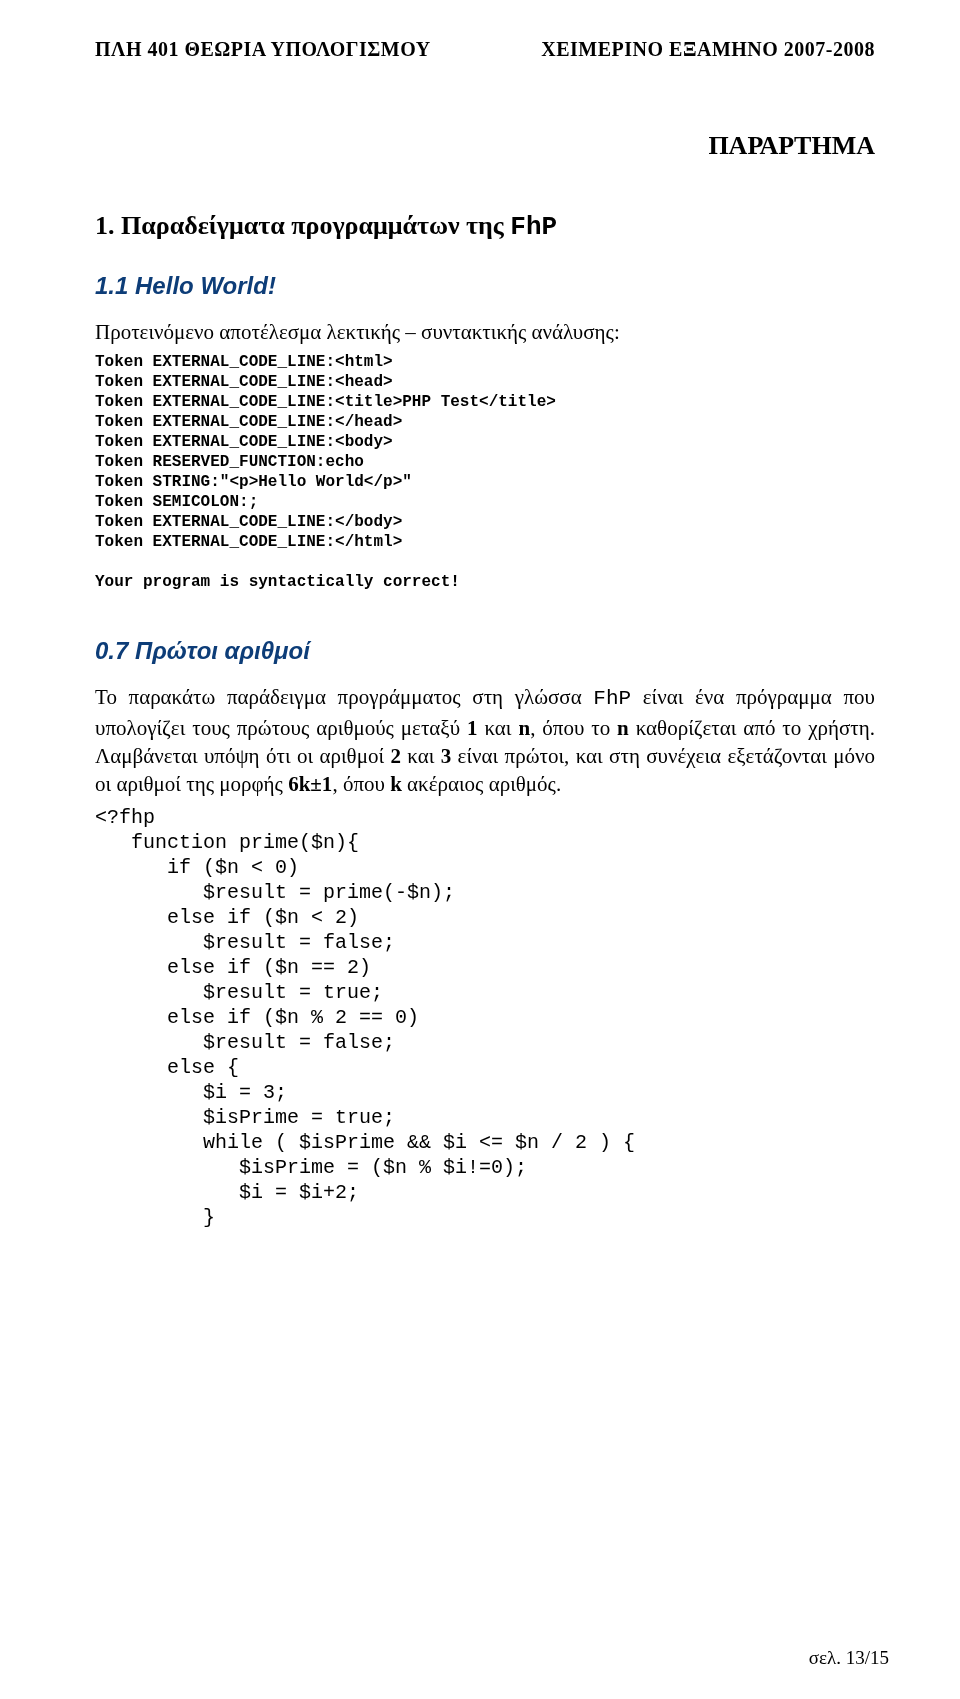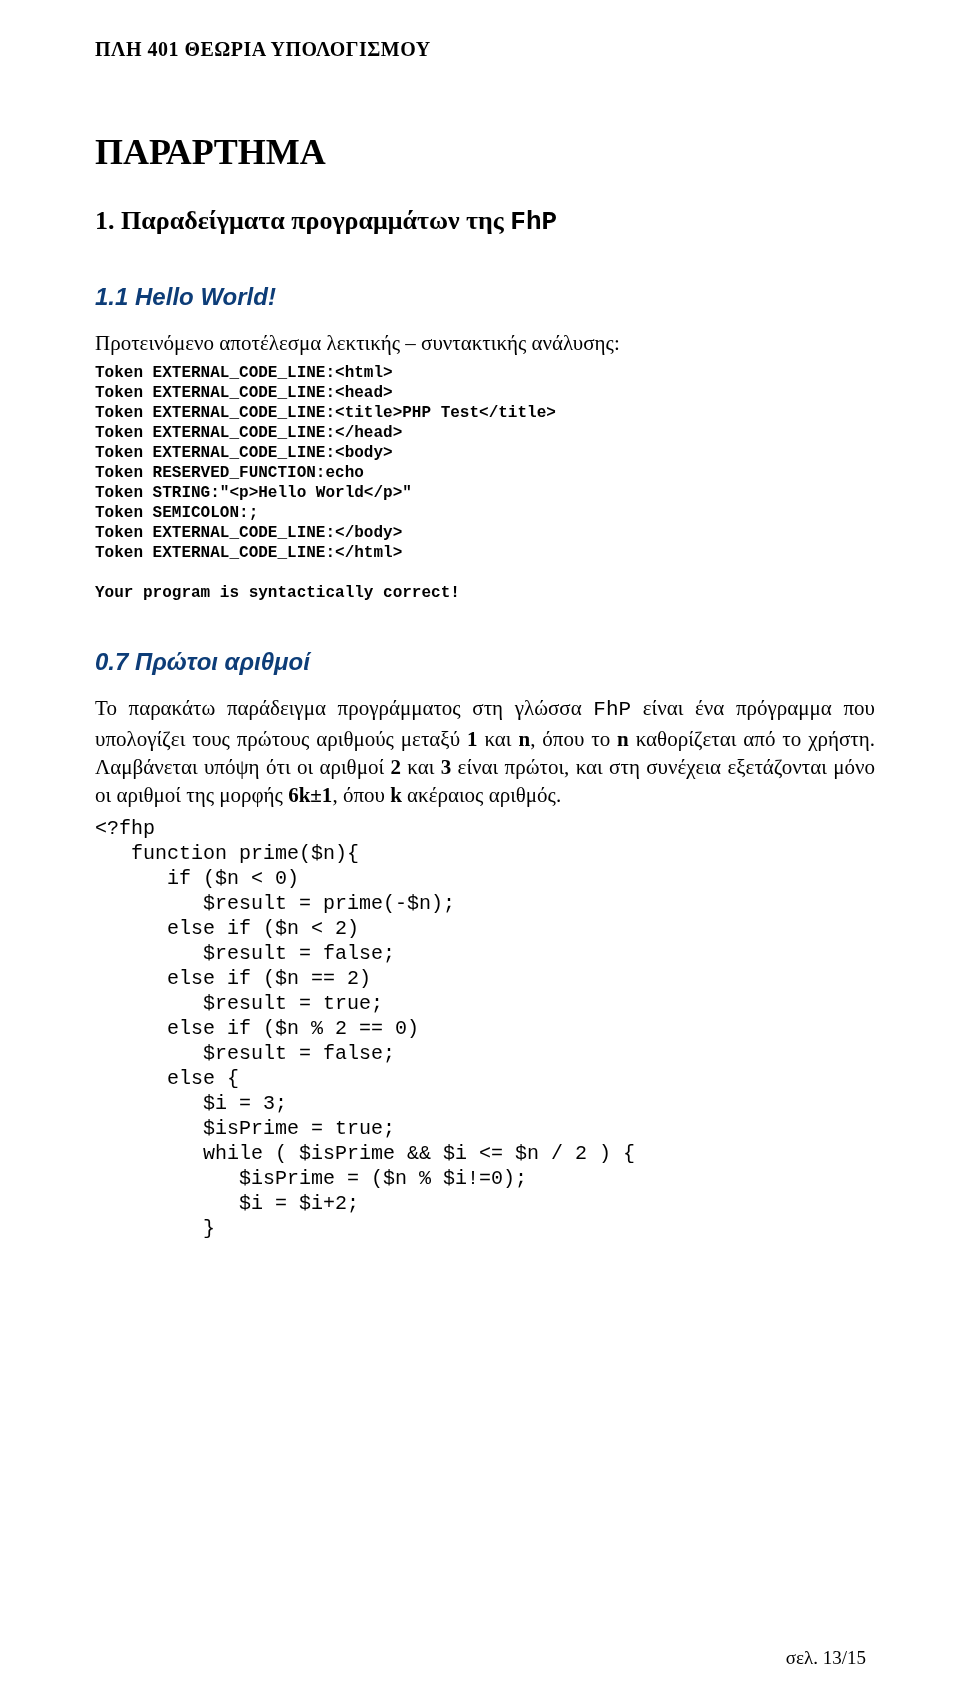--- a/index.html
+++ b/index.html
@@ -18,40 +18,40 @@
     position: relative;
   }
   .hdr-row {
     display: flex;
     justify-content: space-between;
     font-weight: bold;
     font-size: 20px;
     letter-spacing: 0.5px;
   }
   .main-title {
-    text-align: left;
+    text-align: right;
     font-weight: bold;
-    font-size: 36px;
+    font-size: 26px;
     margin-top: 70px;
     margin-bottom: 6px;
   }
   .sec-h1 {
     font-weight: bold;
     font-size: 26px;
-    margin-top: 33px;
+    margin-top: 50px;
     margin-bottom: 10px;
   }
   .fhp { font-family: "Courier New", monospace; }
   .sec-h2 {
     font-family: Arial, Helvetica, sans-serif;
     font-weight: bold;
     font-style: italic;
     font-size: 24px;
     color: #0d3d78;
-    margin-top: 46px;
+    margin-top: 30px;
     margin-bottom: 18px;
   }
   .code {
     font-family: "Courier New", monospace;
     font-size: 20px;
     line-height: 1.25;
     white-space: pre;
     margin: 0 0 10px 0;
   }
   .body-p {
@@ -67,32 +67,33 @@
     line-height: 1.25;
     white-space: pre;
     margin: 4px 0;
   }
   .justified {
     text-align: justify;
     text-justify: inter-word;
   }
   .footer {
     position: absolute;
-    right: 94px;
+    right: 71px;
     bottom: 30px;
     font-size: 19px;
   }
 </style>
 </head>
 <body>
 
 <div class="page">
 
   <div class="hdr-row">
     <span>ΠΛΗ 401 ΘΕΩΡΙΑ ΥΠΟΛΟΓΙΣΜΟΥ</span>
+    <span>ΧΕΙΜΕΡΙΝΟ ΕΞΑΜΗΝΟ 2007-2008</span>
   </div>
 
   <div class="main-title">ΠΑΡΑΡΤΗΜΑ</div>
 
   <div class="sec-h1">
     <span>1.</span>
     <span>Παραδείγματα προγραμμάτων της </span><span class="fhp">FhP</span>
   </div>
 
   <div class="sec-h2">1.1 Hello World!</div>

